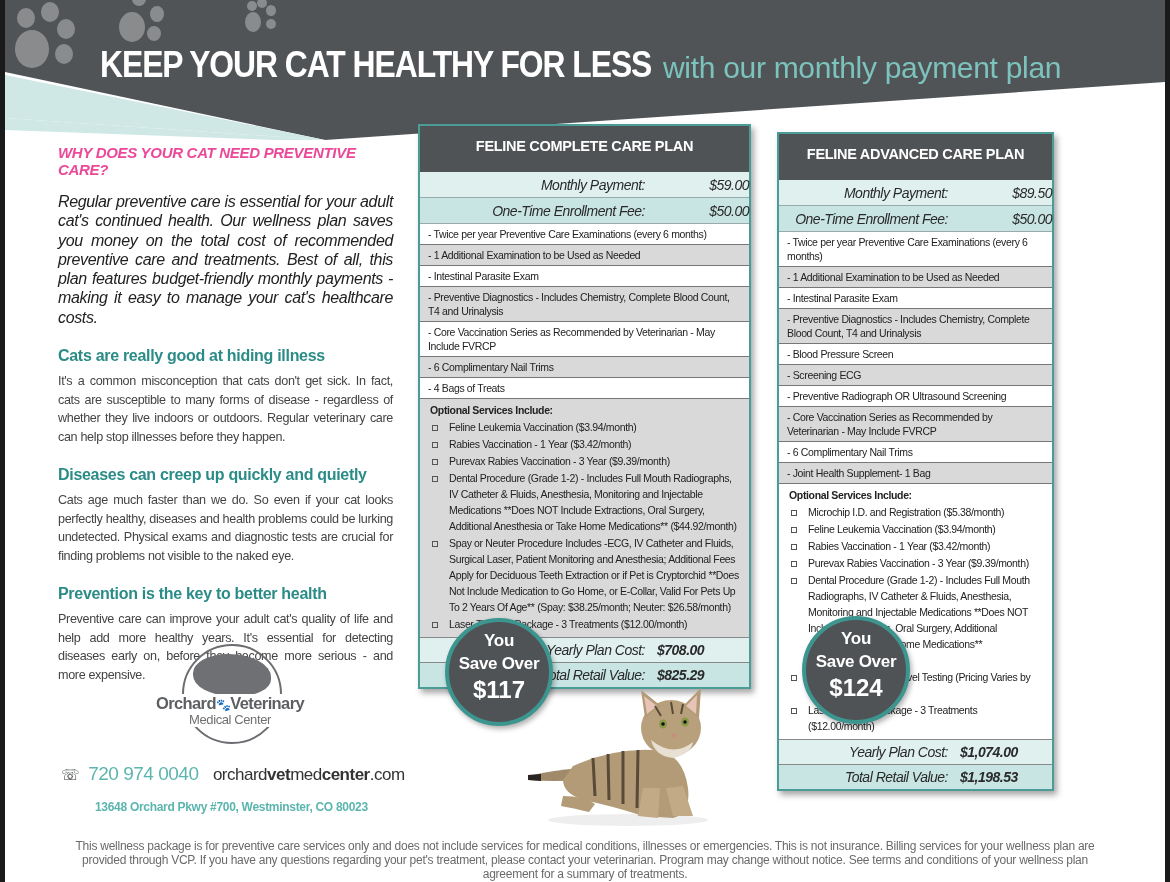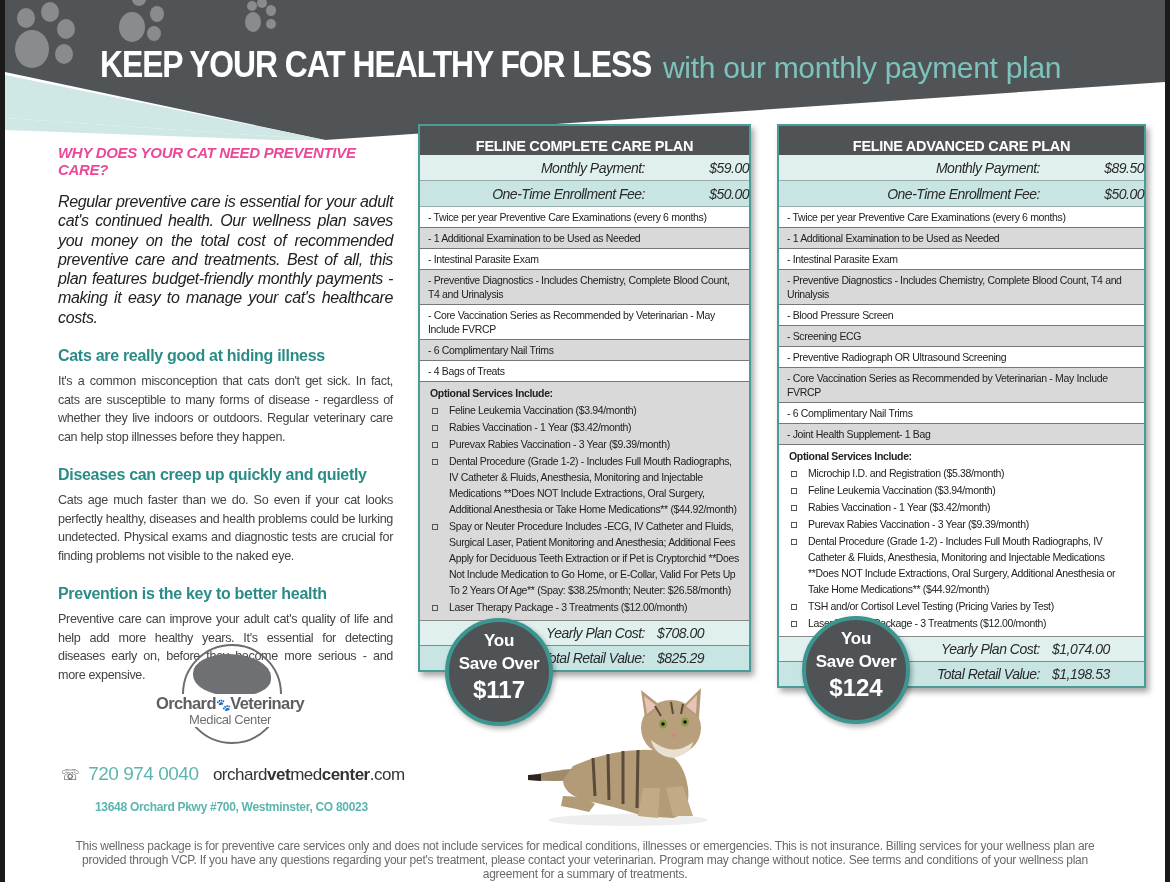--- a/index.html
+++ b/index.html
@@ -32,39 +32,39 @@
 
   .contact { position: absolute; left: 56px; top: 763px; white-space: nowrap; }
   .contact .phone-icon { font-size: 15px; color: #3e4043; margin-right: 4px; }
   .contact .phone { font-size: 19px; font-weight: 400; color: #5bb5ae; letter-spacing: -0.5px; margin-right: 10px; }
   .contact .web { font-size: 17px; color: #333; letter-spacing: -0.5px; }
   .contact .web b { font-weight: 700; }
   .address { position: absolute; left: 90px; top: 800px; font-size: 12px; font-weight: 700; color: #5bb5ae; letter-spacing: -0.3px; }
 
   
   .plan { position: absolute; background: #fff; border: 2px solid #4a9c96; box-shadow: 3px 4px 6px rgba(0,0,0,0.35); }
-  .plan-title { background: #505356; color: #fff; font-weight: 700; font-size: 14.5px; text-align: center; padding: 12px 0 1px; letter-spacing: -0.3px; }
+  .plan-title { background: #505356; color: #fff; font-weight: 700; font-size: 14.5px; text-align: center; padding: 12px 0 18px; letter-spacing: -0.3px; }
   .price-row { display: flex; justify-content: flex-end; font-style: italic; font-size: 14px; color: #2a2a2a; height: 26px; align-items: center; border-bottom: 1px solid #9aa; letter-spacing: -0.5px; text-align: right; }
   .price-row .lbl { margin-right: 18px; }
   .price-row .val { width: 86px; }
   .price-row.light { background: #dff0ef; }
   .price-row.mid { background: #c8e5e3; padding-left: 12px; }
   .svc-row { font-size: 10.5px; color: #222; padding: 3px 8px 3px 8px; border-bottom: 1px solid #777; line-height: 14px; letter-spacing: -0.35px; }
   .svc-row.white { background: #fff; }
   .svc-row.gray { background: #d9d9d9; }
   .optional { font-size: 10.5px; color: #222; padding: 3px 8px 4px 10px; letter-spacing: -0.35px; line-height: 17px; }
   .optional.gray { background: #d9d9d9; }
   .optional.white { background: #fff; }
   .optional .opt-title { font-weight: 700; }
   .optional ul { list-style: none; }
   .optional li { position: relative; padding-left: 19px; line-height: 16px; margin-bottom: 1px; }
   .optional li::before { content: ""; position: absolute; left: 2px; top: 6px; width: 4px; height: 4px; border: 1px solid #555; }
   .total-row { display: flex; justify-content: flex-end; font-style: italic; font-size: 14px; color: #2a2a2a; height: 25px; align-items: center; border-top: 1px solid #888; letter-spacing: -0.5px; }
   .total-row .lbl { margin-right: 12px; }
-  .total-row .val { width: 92px; }
+  .total-row .val { width: 92px; font-weight: bold; }
   .total-row.light { background: #dff0ef; }
   .total-row.mid { background: #c8e5e3; }
 
   .badge { position: absolute; width: 108px; height: 108px; border-radius: 50%; background: #505356; border: 4px solid #3d958f; color: #fff; text-align: center; font-weight: 700; box-shadow: 2px 3px 5px rgba(0,0,0,0.3); }
   .badge .l1 { font-size: 17px; margin-top: 9px; display: block; letter-spacing: -0.3px; }
   .badge .l2 { font-size: 17px; display: block; margin-top: 3px; letter-spacing: -0.3px; }
   .badge .l3 { font-size: 24px; display: block; margin-top: 2px; letter-spacing: 0px; }
 
   .cat { position: absolute; left: 518px; top: 688px; width: 200px; height: 140px; }
 
@@ -174,21 +174,21 @@
       <span class="lbl">Total Retail Value:</span>
       <span class="val">$825.29</span>
     </div>
   </div>
   <div class="badge" style="left:440px;top:618px;">
     <span class="l1">You</span>
     <span class="l2">Save Over</span>
     <span class="l3">$117</span>
   </div>
 
-  <div class="plan" style="left:772px;top:124px;width:369px;">
+  <div class="plan" style="left:772px;top:132px;width:277px;">
     <div class="plan-title">FELINE ADVANCED CARE PLAN</div>
     <div class="price-row light">
       <span class="lbl">Monthly Payment:</span>
       <span class="val">$89.50</span>
     </div>
     <div class="price-row mid">
       <span class="lbl">One-Time Enrollment Fee:</span>
       <span class="val">$50.00</span>
     </div>
     <div class="svc-row white">- Twice per year Preventive Care Examinations (every 6 months)</div>

